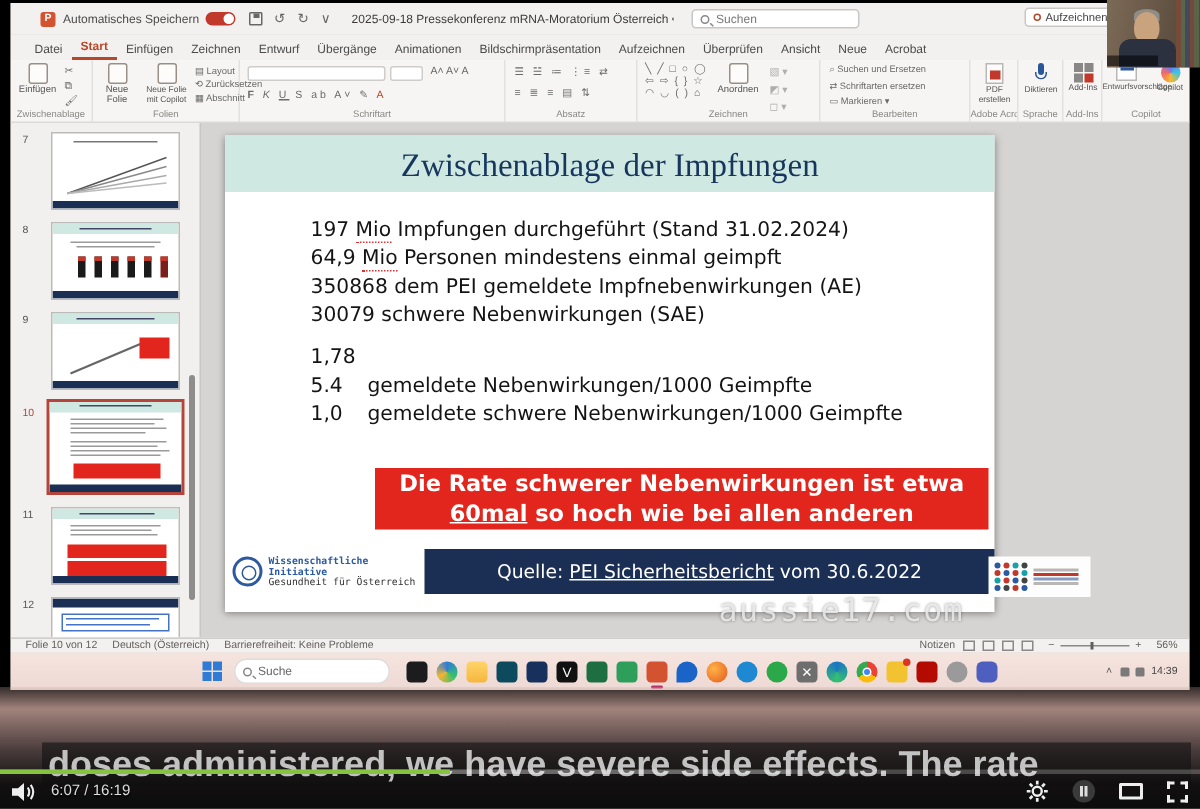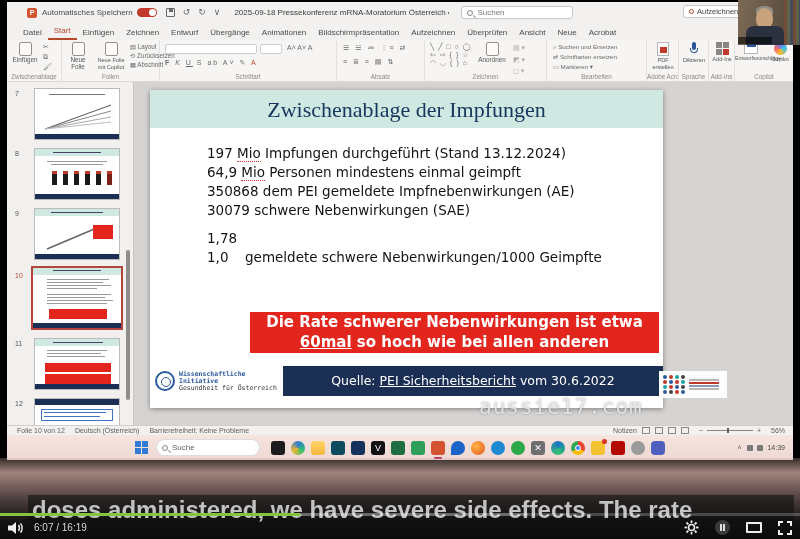--- a/index.html
+++ b/index.html
@@ -20,21 +20,21 @@
   .saveico{width:9px;height:9px;border:1px solid #666;border-radius:1px;margin-left:9px;position:relative;}
   .saveico:after{content:"";position:absolute;left:2px;top:0;width:4px;height:3px;background:#666;}
   .doc-title{margin-left:14px;color:#3b3b3b;white-space:nowrap;overflow:hidden;max-width:215px;}
   .tb-search{margin-left:12px;width:112px;height:13px;background:#fff;border:1px solid #c9c7c5;border-radius:3px;display:flex;align-items:center;color:#777;}
   .mag{width:6px;height:6px;border:1px solid #888;border-radius:50%;position:relative;margin:0 4px 0 5px;flex:none;}
   .mag:after{content:"";position:absolute;left:5px;top:5px;width:3px;height:1px;background:#888;transform:rotate(45deg);}
 
   
   .ribbon-tabs{position:absolute;left:0;top:21px;width:786px;height:17px;background:#f3f1ef;display:flex;align-items:flex-end;padding-left:10px;font-size:8px;color:#4b4b4b;}
   .rtab{padding:2px 6px 3px;white-space:nowrap;}
-  .rtab.active{color:#b7472a;border-bottom:2px solid #b7472a;font-weight:normal;}
+  .rtab.active{color:#b7472a;border-bottom:2px solid #b7472a;font-weight:bold;}
   .record-btn{position:absolute;left:676px;top:3px;height:13px;padding:0 5px;background:#fff;border:1px solid #c9c7c5;border-radius:3px;display:flex;align-items:center;font-size:7.5px;color:#444;}
   .record-btn .dot{width:5px;height:5px;border-radius:50%;border:1px solid #b7472a;margin-right:3px;}
 
   
   .ribbon{position:absolute;left:0;top:38px;width:786px;height:42px;background:#f7f5f3;border-bottom:1px solid #dcdad8;font-size:6.5px;color:#555;}
   .rgroup{position:absolute;top:0;height:41px;border-right:1px solid #e3e1df;}
   .rglabel{position:absolute;bottom:1px;left:0;right:0;text-align:center;color:#8a8886;font-size:6.3px;white-space:nowrap;overflow:hidden;}
   .bigbtn{position:absolute;top:2px;width:28px;text-align:center;color:#555;}
   .bigbtn .bb-ico{margin:0 auto;width:13px;height:14px;border:1px solid #9a8f86;border-radius:2px;background:#fdfcfb;position:relative;}
   .bigbtn .bb-label{font-size:6.3px;margin-top:1px;line-height:6.5px;}
@@ -375,27 +375,31 @@
           <div class="tln" style="left:9px;top:17px;width:56px;background:#4472c4;"></div>
 
         </div>
 
         <div class="vscroll"></div>
       </div>
 
       <div class="slide">
         <div class="slide-title-band">Zwischenablage der Impfungen</div>
         <div class="slide-body">
-          <div class="stat-line"><span>197 </span><span class="misspell">Mio</span><span> Impfungen durchgeführt (Stand 13.12.2024)</span></div>
+          <div class="stat-line"><span>197 </span><span class="misspell">Mio</span><span> Impfungen durchgeführt (Stand 31.02.2024)</span></div>
           <div class="stat-line"><span>64,9 </span><span class="misspell">Mio</span><span> Personen mindestens einmal geimpft</span></div>
           <div class="stat-line"><span>350868 dem PEI gemeldete Impfnebenwirkungen (AE)</span></div>
           <div class="stat-line"><span>30079 schwere Nebenwirkungen (SAE)</span></div>
           <div class="rates">
             <div class="rate-line">
                 <span class="rate-val">1,78</span>
+              </div>
+            <div class="rate-line">
+                <span class="rate-val">5.4</span>
+                <span>gemeldete Nebenwirkungen/1000 Geimpfte</span>
               </div>
             <div class="rate-line">
                 <span class="rate-val">1,0</span>
                 <span>gemeldete schwere Nebenwirkungen/1000 Geimpfte</span>
               </div>
           </div>
         </div>
         <div class="alert-box">
           <div>Die Rate schwerer Nebenwirkungen ist etwa</div>
           <div><span class="u">60mal</span><span> so hoch wie bei allen anderen Impfungen.</span></div>

